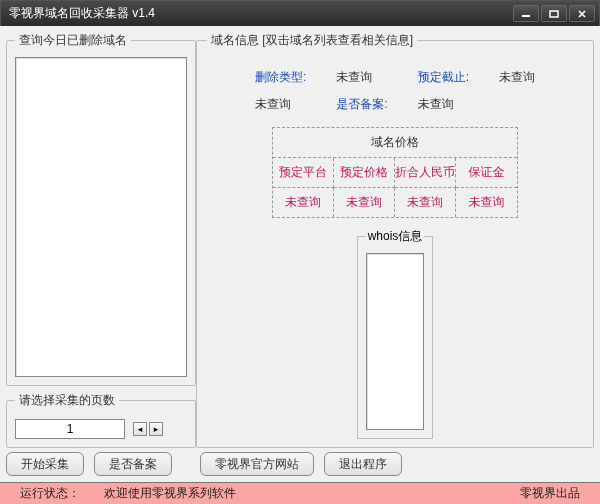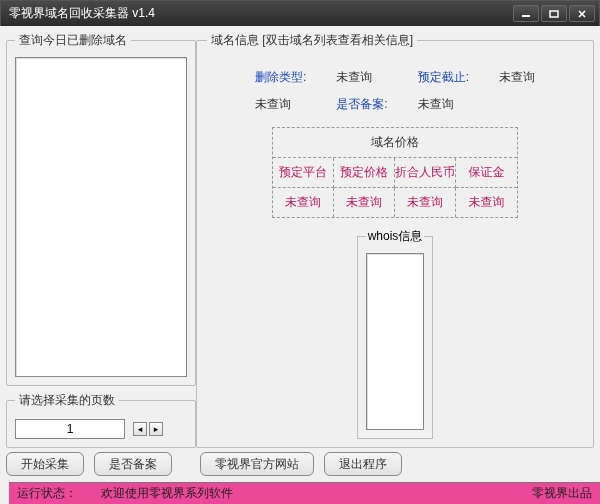--- a/index.html
+++ b/index.html
@@ -158,27 +158,27 @@
     border-radius:6px;
     font-family:inherit;
     font-size:12px;
     padding:0 14px;
     cursor:pointer;
     color:#333;
   }
   .spacer{ flex:0 0 8px; }
   .statusbar{
     position:absolute;
-    left:9px; right:0; bottom:0;
+    left:0; right:0; bottom:0;
     height:22px;
-    background:#ec4899;
+    background:#fca5a5;
     color:#222;
     display:flex;
     align-items:center;
-    padding:0 8px;
+    padding:0 20px;
     gap:24px;
     font-size:12px;
     border-top:1px solid #777;
   }
   .status-right{ margin-left:auto; }
 </style>
 </head>
 <body>
 
 <div class="titlebar">

